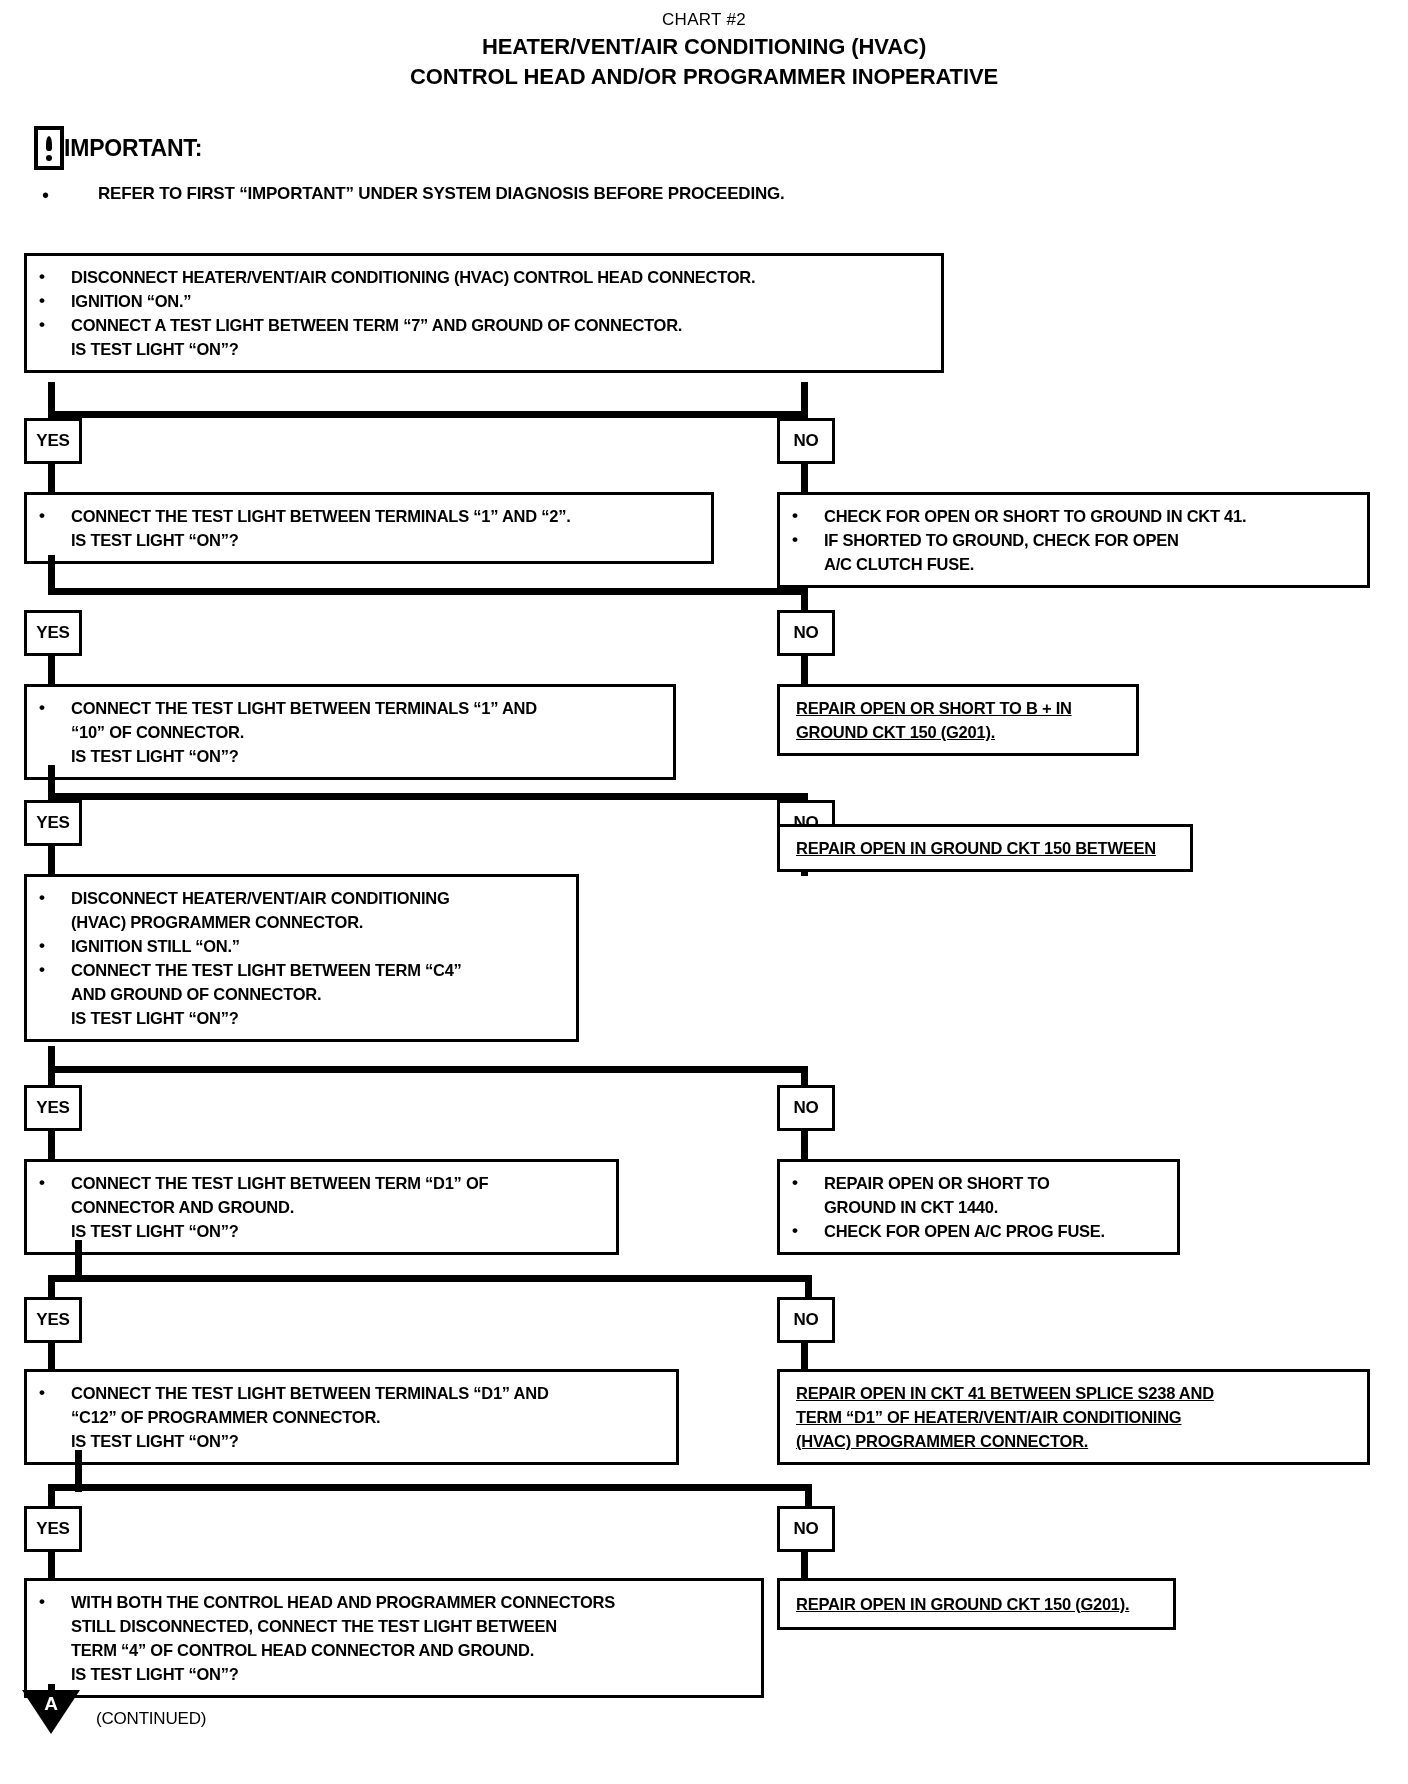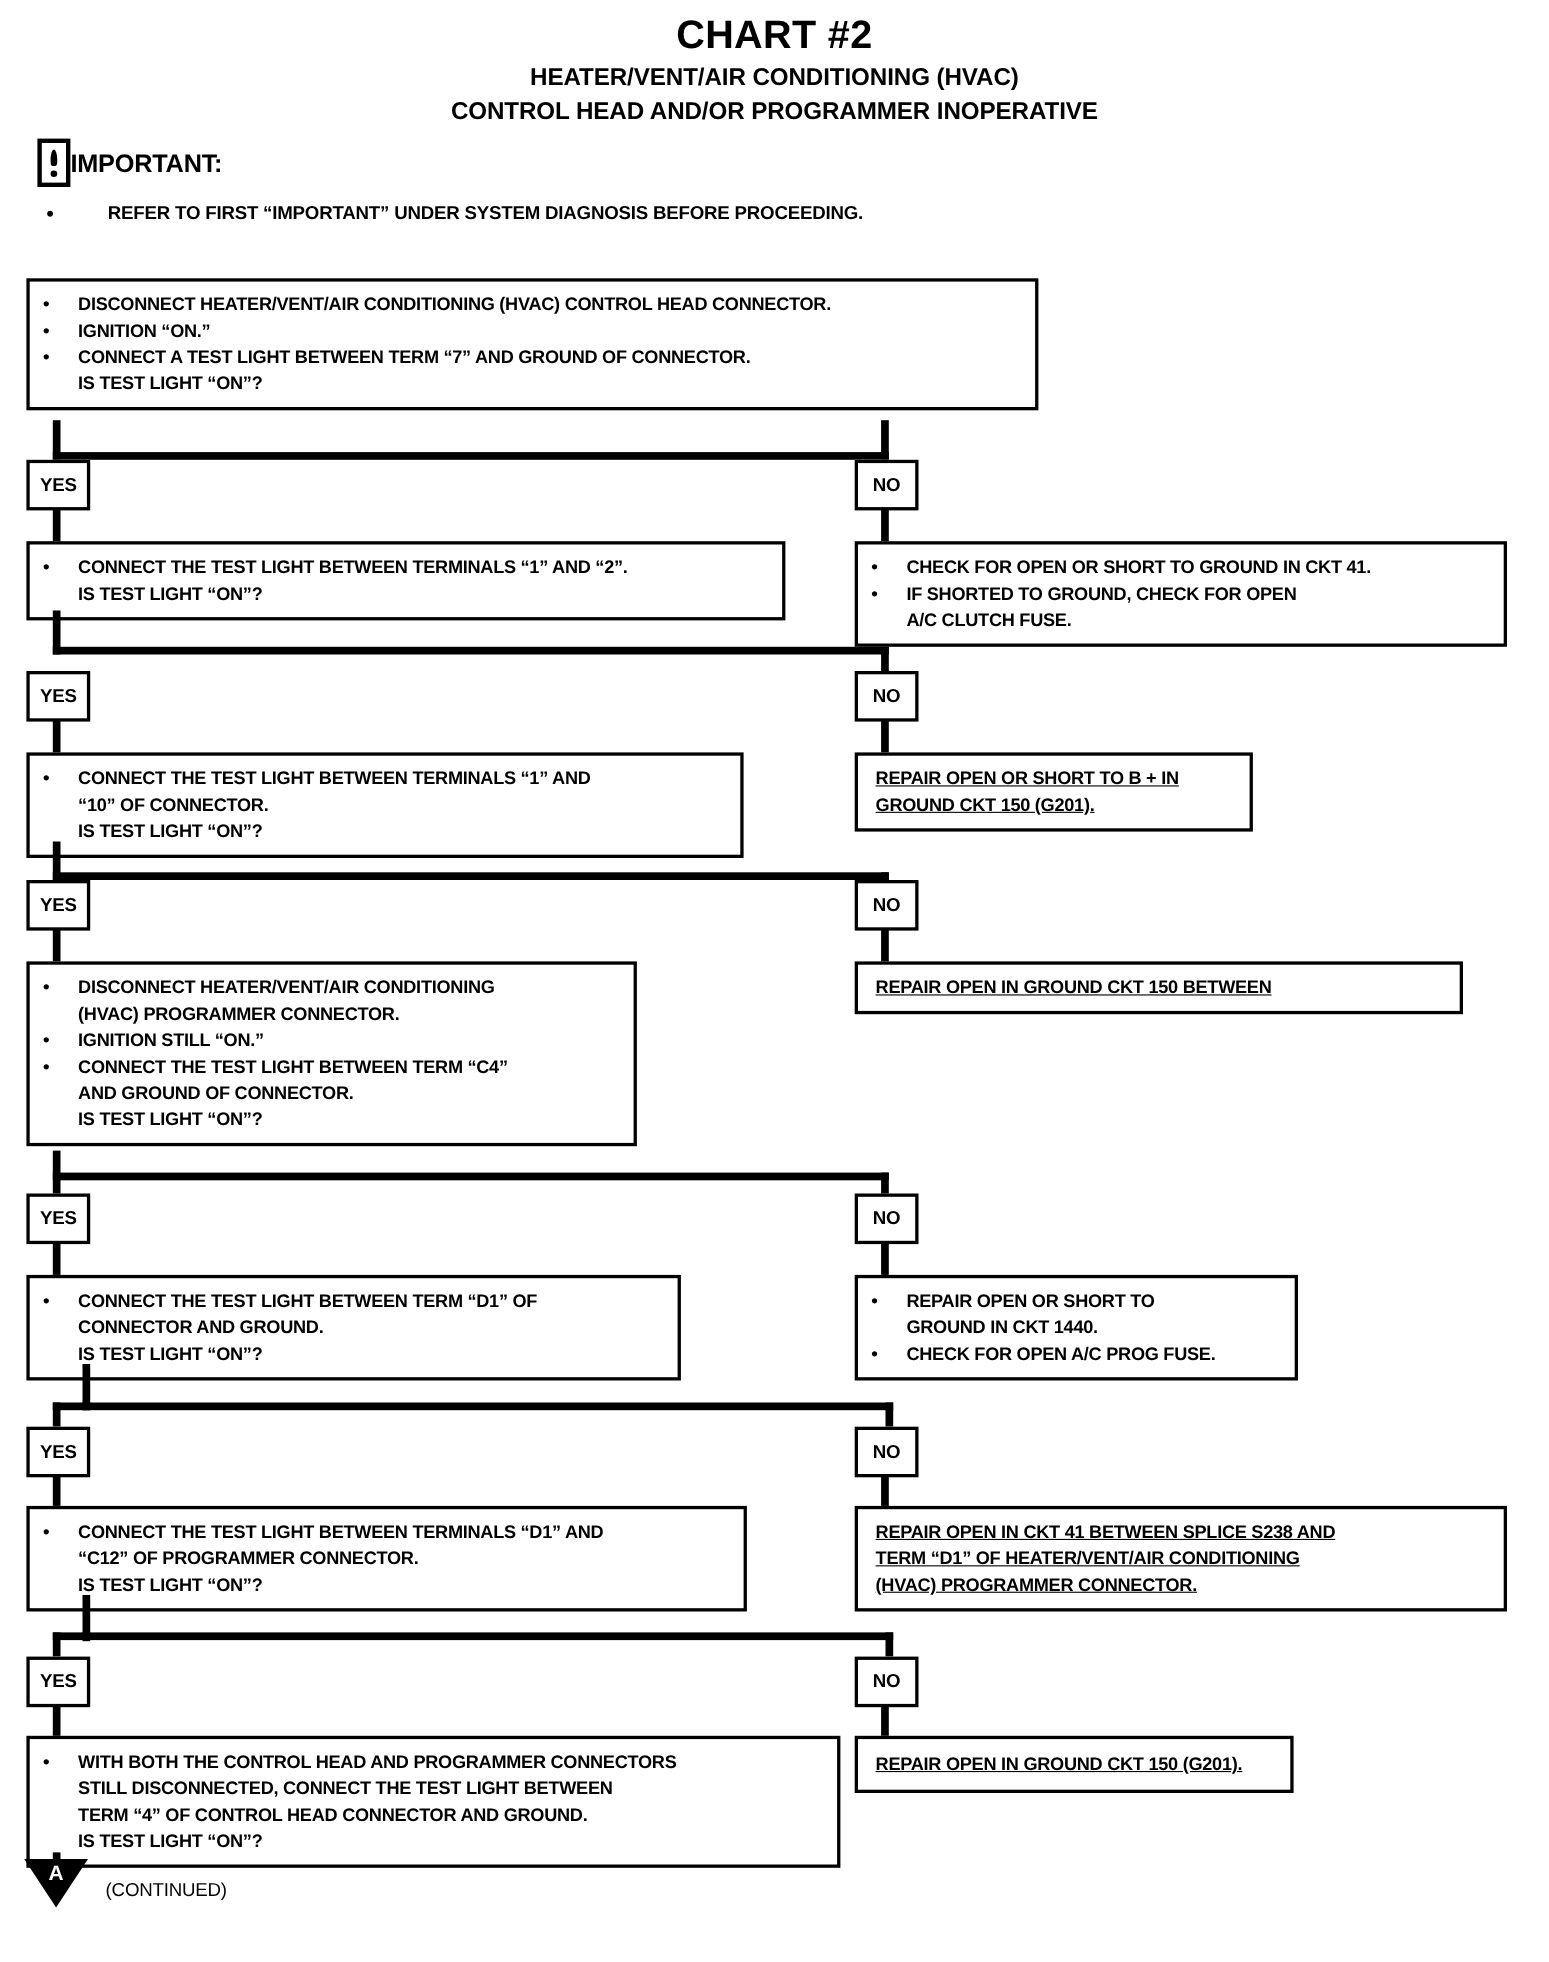--- a/index.html
+++ b/index.html
@@ -15,22 +15,22 @@
     color: #000000;
     overflow: hidden;
   }
 
   
   .titles {
     text-align: center;
     padding-top: 10px;
   }
   .title-main {
-    font-size: 36px;
-    font-weight: bold;
+    font-size: 17px;
+    font-weight: normal;
     letter-spacing: 0.3px;
     line-height: 1.22;
   }
   .title-sub {
     font-size: 22px;
     font-weight: bold;
     letter-spacing: -0.1px;
     line-height: 1.30;
     margin-top: 2px;
   }
@@ -349,21 +349,21 @@
           <span class="bullet blank">&nbsp;</span>
           <span class="txt">AND GROUND OF CONNECTOR.</span>
         </li>
       <li>
           <span class="bullet blank">&nbsp;</span>
           <span class="txt">IS TEST LIGHT “ON”?</span>
         </li>
     </ul>
   </div>
 
-  <div class="node plain" style="left:777px; top:874px; width:553px;">
+  <div class="node plain" style="left:777px; top:824px; width:416px;">
     <ul>
       <li>
           <span class="txt">REPAIR OPEN IN GROUND CKT 150 BETWEEN</span>
         </li>
     </ul>
   </div>
 
   <div class="vline" style="left:48px; top:1046px; height:48px;"></div>
   <div class="hline" style="left:48px; top:1066px; width:760px;"></div>
   <div class="vline" style="left:801px; top:1066px; height:28px;"></div>

